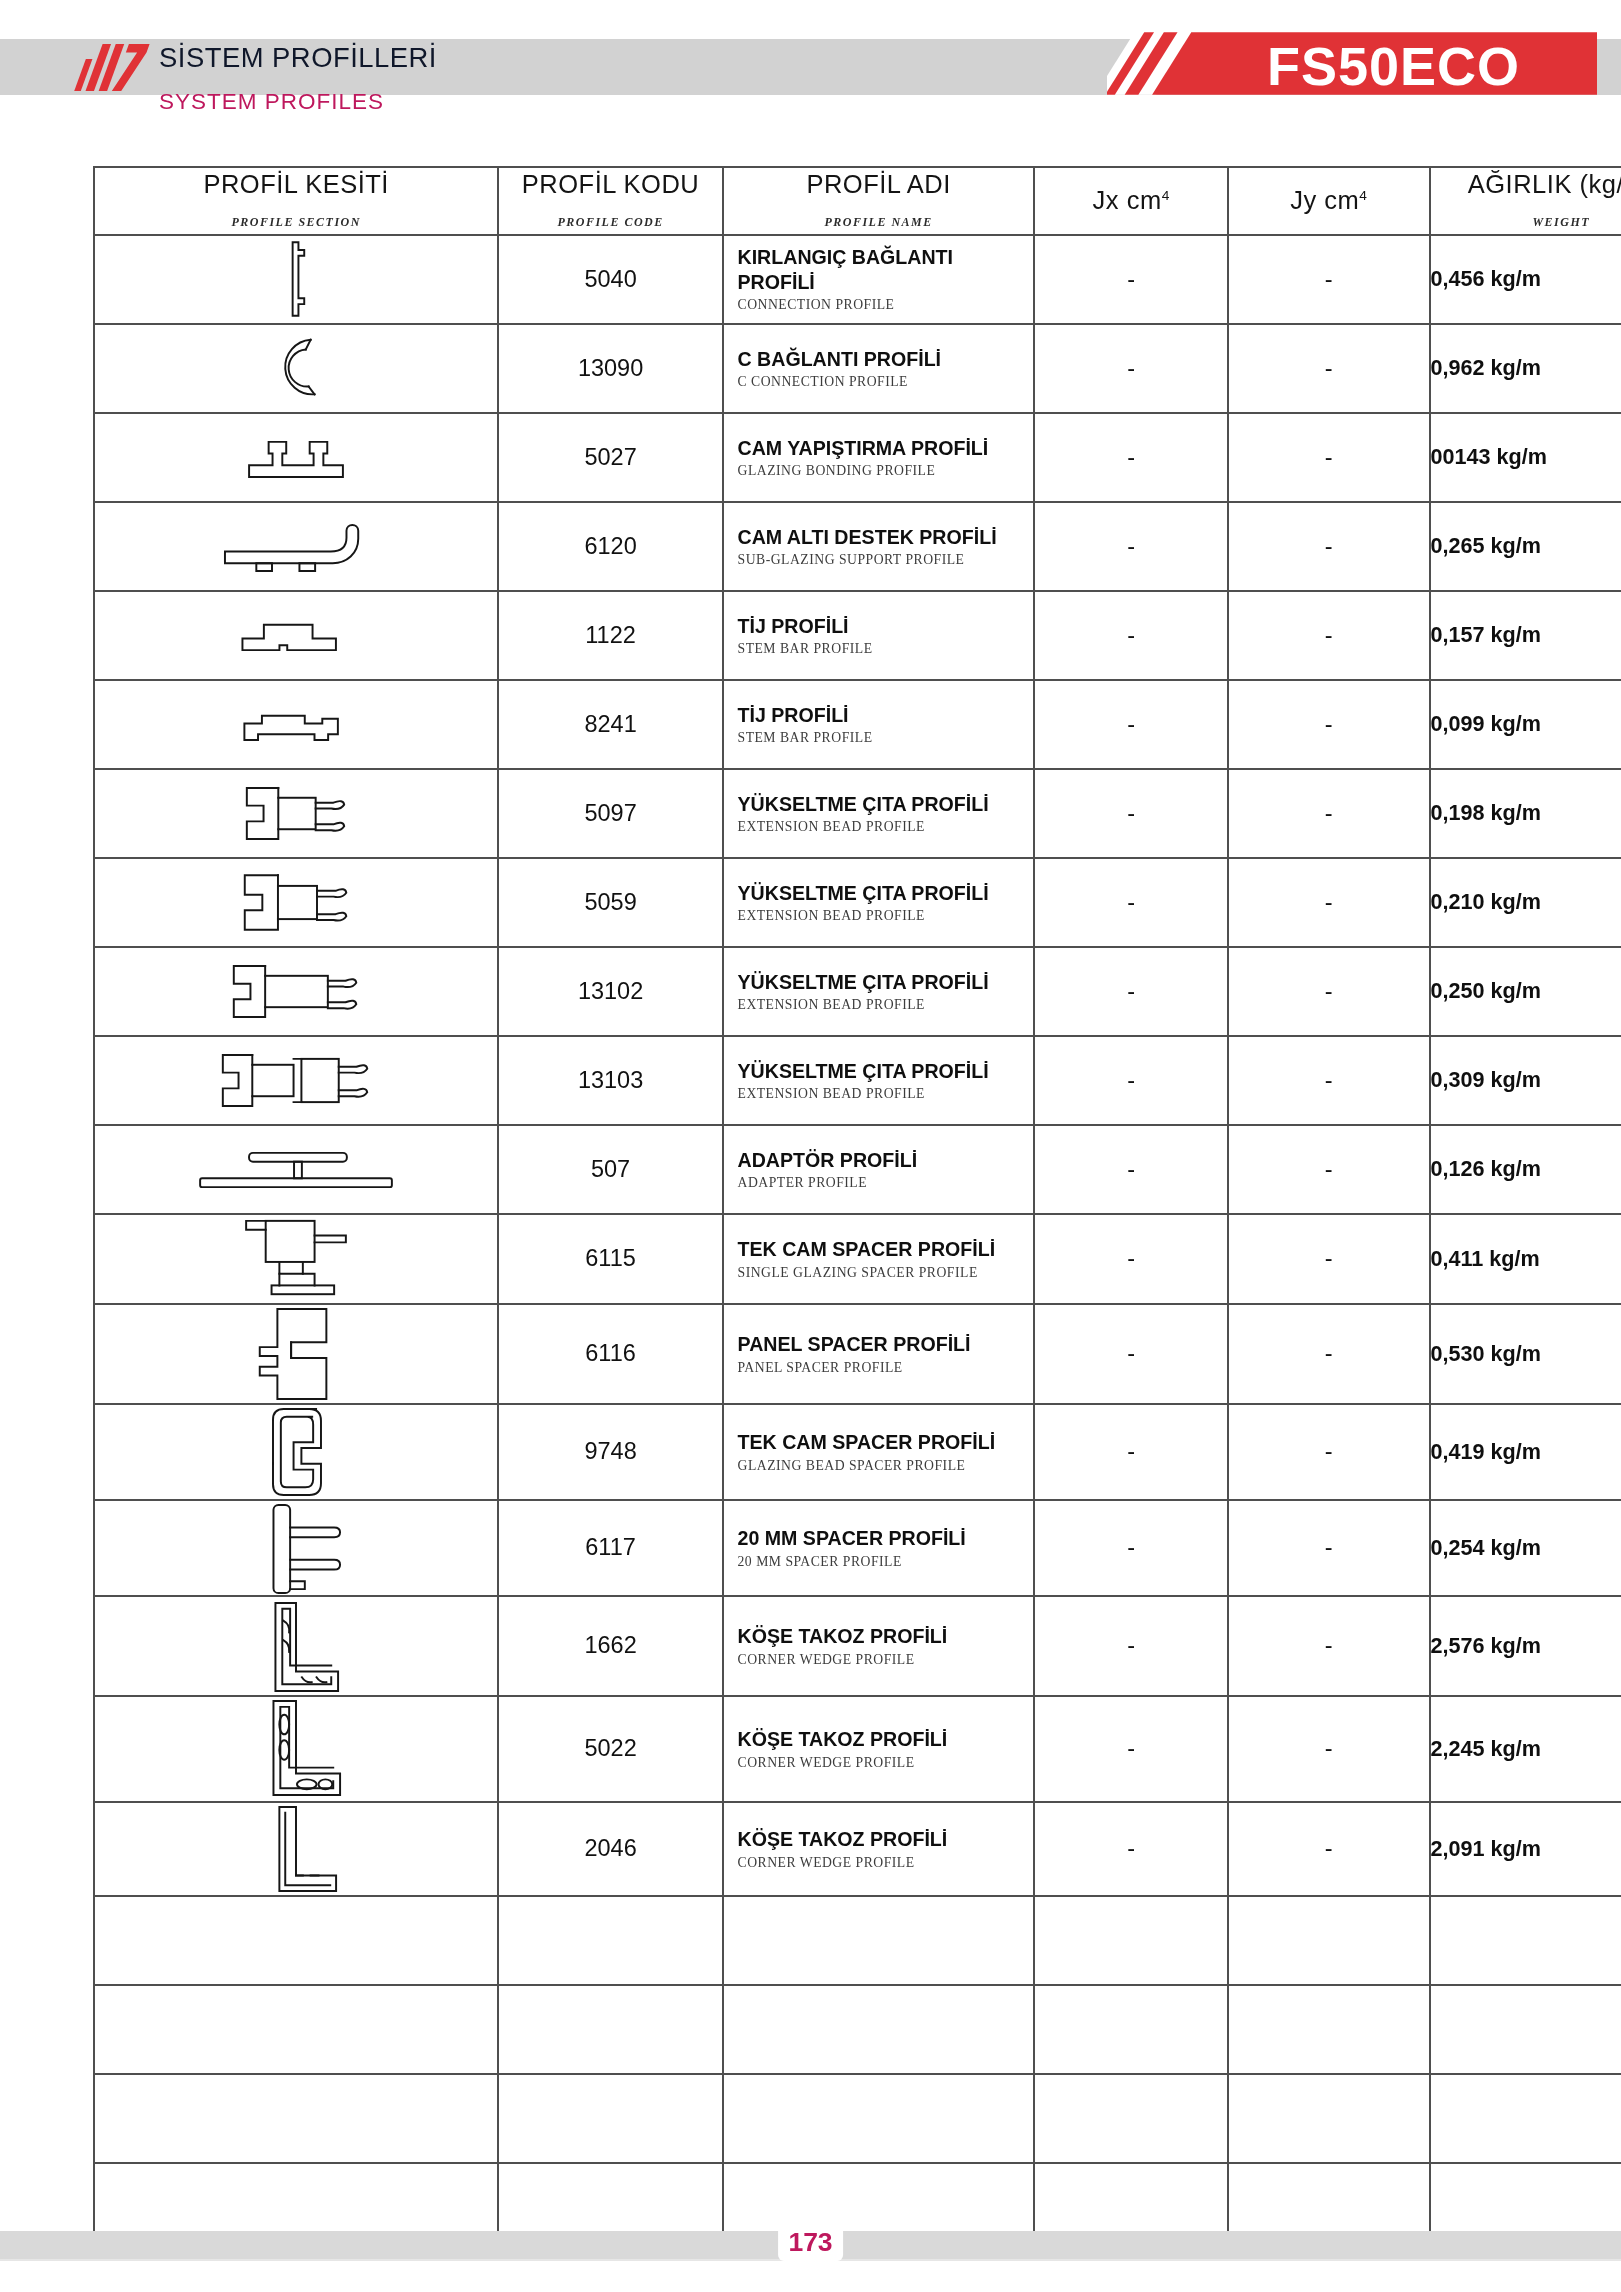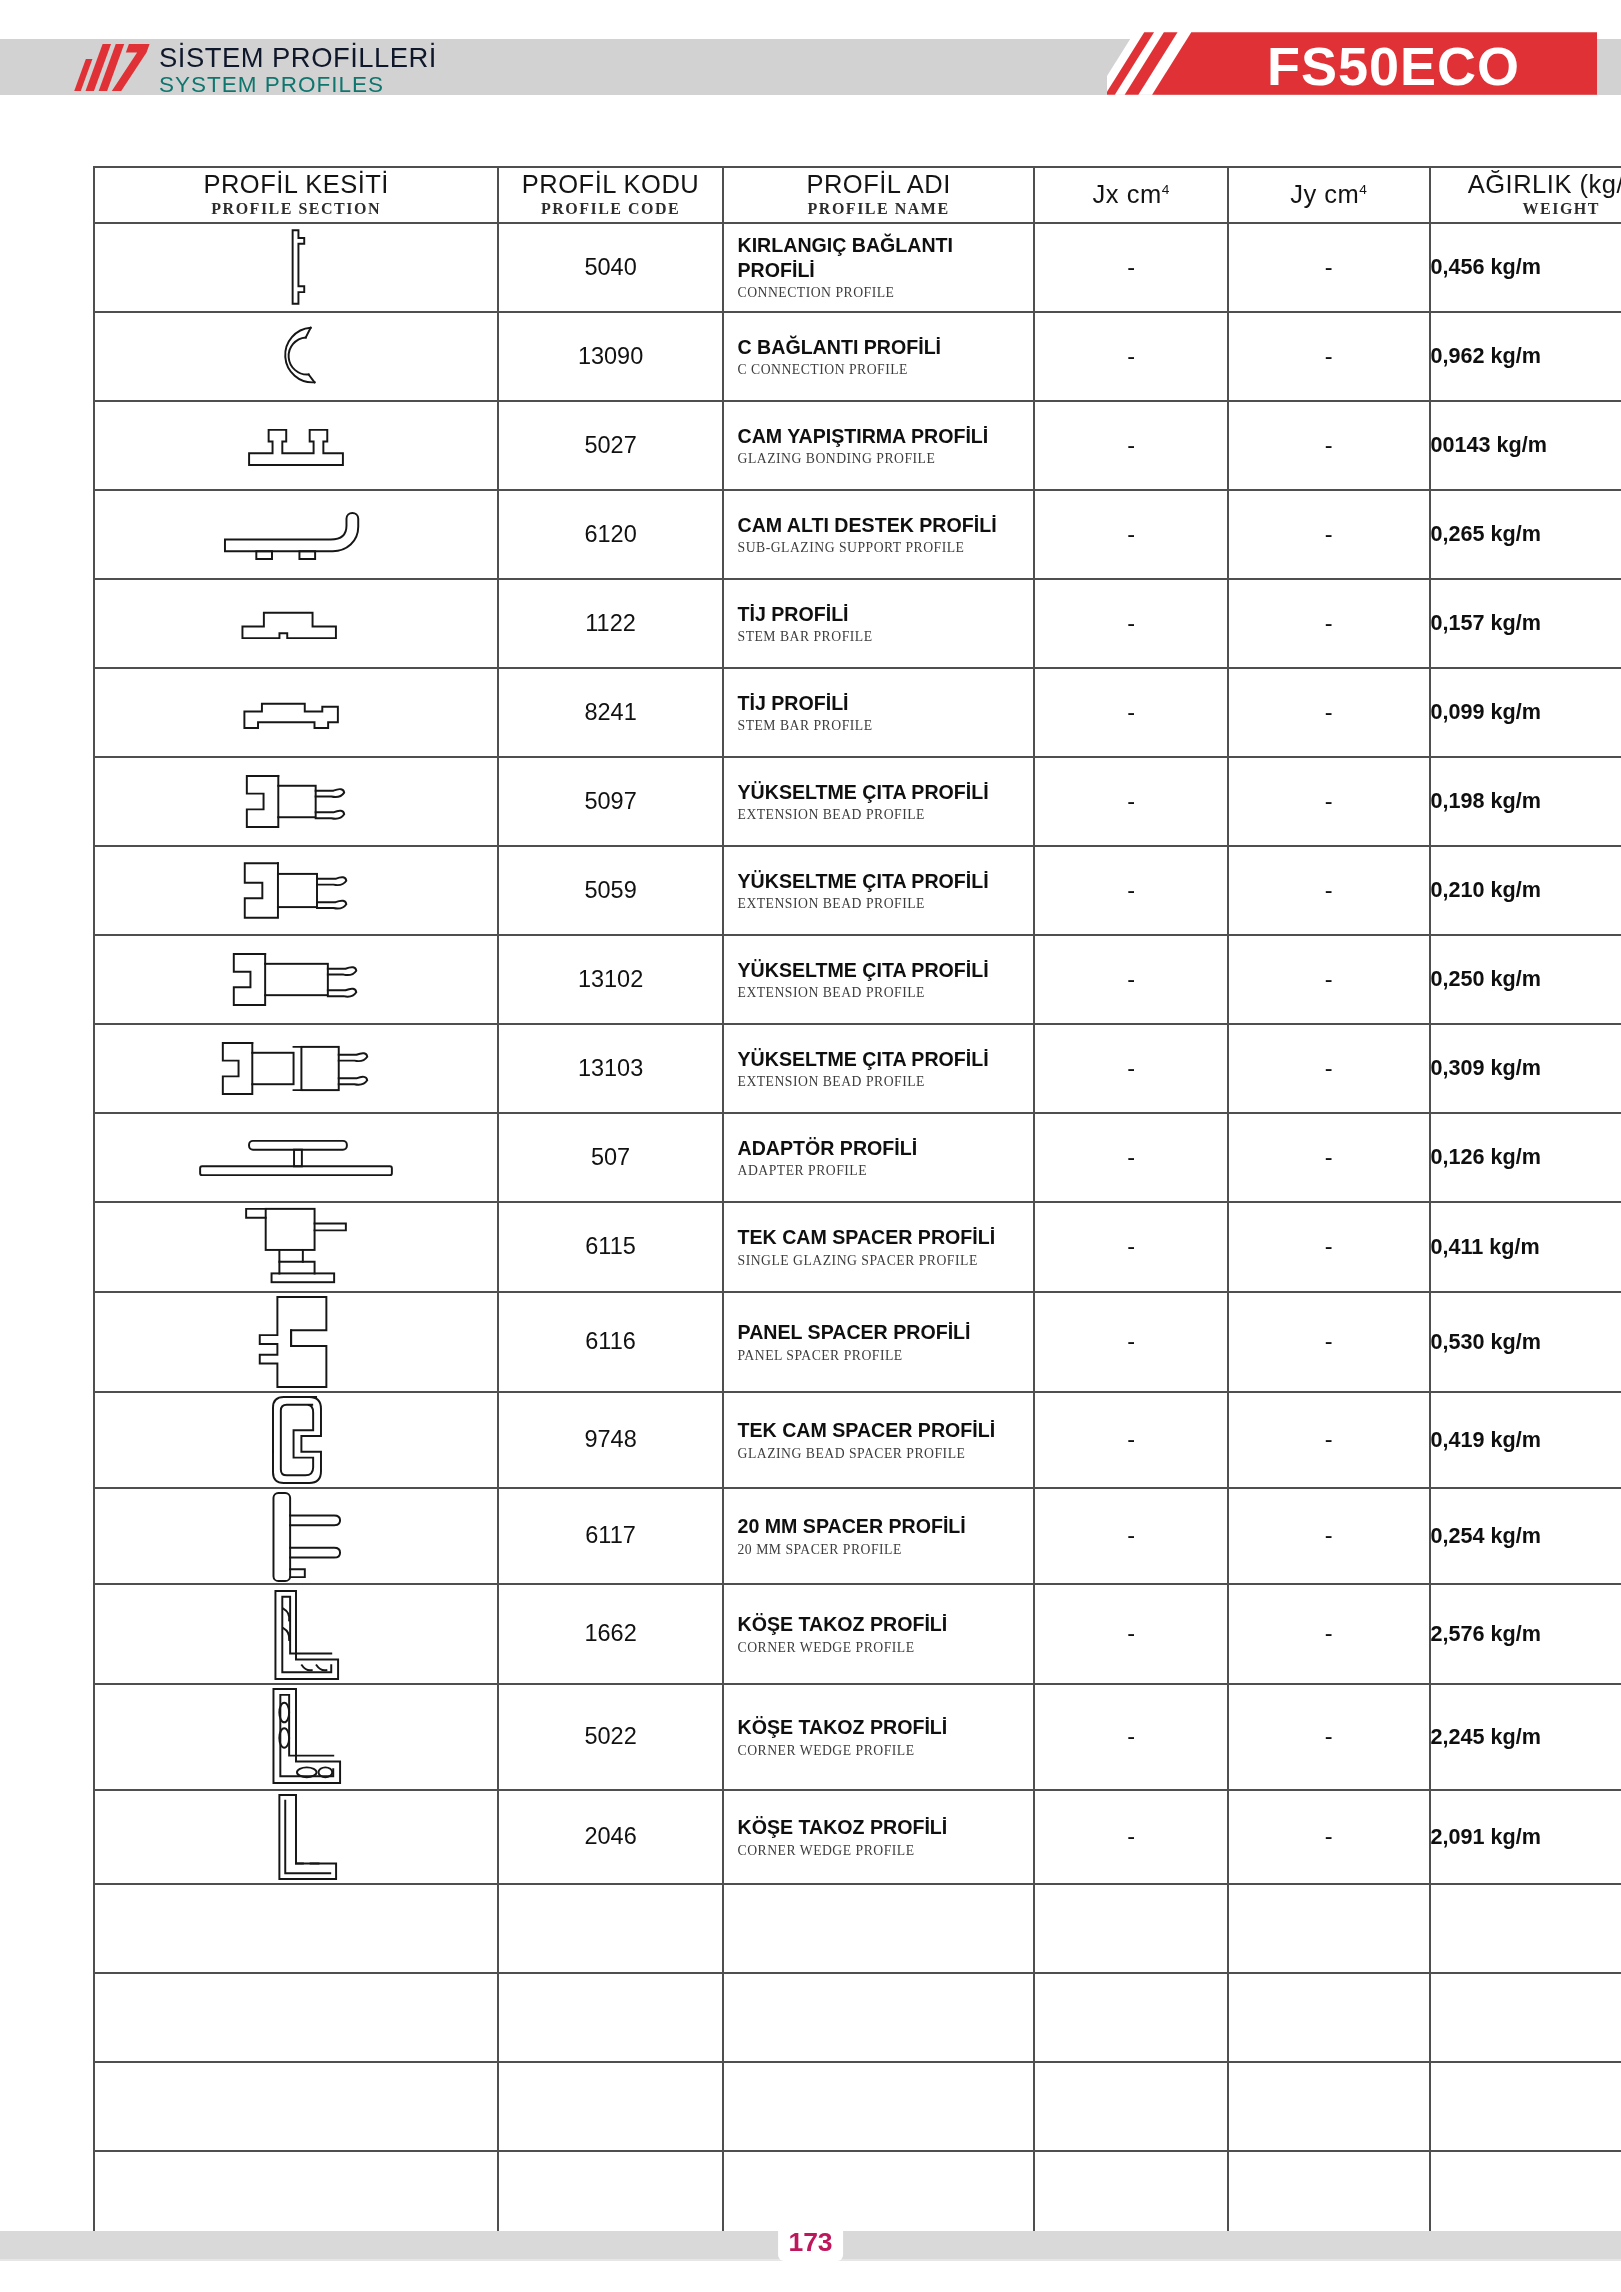--- a/index.html
+++ b/index.html
@@ -9,41 +9,41 @@
     font-family:"Liberation Sans", sans-serif; overflow:hidden;
   }
   
   .band {
     position:absolute; left:0; top:39px; width:100%; height:56px;
     background:var(--band-gray,#d2d2d2);
   }
   .logo { position:absolute; left:74px; top:44px; width:76px; height:47px; }
   .titles { position:absolute; left:159px; top:44px; }
   .title { font-size:27.4px; font-weight:normal; color:#0f172a; letter-spacing:0.5px; line-height:28px; }
-  .subtitle { font-size:22.5px; color:#0f766e; letter-spacing:1px; line-height:23.5px; margin-top:1px; }
+  .subtitle { font-size:22.5px; color:#be185d; letter-spacing:1px; line-height:23.5px; margin-top:18px; }
   .badge { position:absolute; right:24px; top:32px; width:490px; height:76px; }
   .badge svg { position:absolute; left:0; top:0; }
   .badge-label {
     position:absolute; left:93px; top:2.9px; width:387px; text-align:center;
     font-size:54px; font-weight:bold; color:#ffffff; letter-spacing:1px;
     font-family:"Liberation Sans", sans-serif;
   }
   
   table.profiles {
     position:absolute; left:93px; top:166px; width:1601px;
     border-collapse:collapse; table-layout:fixed;
     border:2.9px solid #3f3f3f; border-bottom-width:3.9px;
   }
   table.profiles th, table.profiles td {
     border:2px solid #4f4f4f; vertical-align:middle; background:#fff;
   }
   thead th { height:52px; text-align:center; padding:2px 0 3.9px 0; }
   tbody td { height:89px; }
   .th-main { font-size:25.5px; font-weight:400; color:#141414; letter-spacing:0.5px; }
-  .th-sub  { font-size:16px; font-family:"Liberation Serif", serif; color:#2c2c2c; letter-spacing:1.5px; margin-top:1px; }
+  .th-sub  { font-size:12px; font-family:"Liberation Serif", serif; color:#2c2c2c; letter-spacing:1.5px; margin-top:16px;font-style:italic; }
   .th-sup  { font-size:13.7px; vertical-align:super; }
   td.section-cell { text-align:center; }
   svg.section { display:inline-block; vertical-align:middle; }
   svg.section path, svg.section rect, svg.section ellipse {
     fill:none; stroke:#161616; stroke-width:2; stroke-linejoin:miter; stroke-linecap:square;
   }
   td.code { text-align:center; font-size:23.5px; color:#111;border-radius:14px; }
   td.name-cell { padding:3.9px 5.9px 3.9px 13.7px; }
   .name-tr { font-size:19.6px; font-weight:bold; color:#0f0f0f; line-height:1.25; }
   .name-en { font-size:13.7px; font-family:"Liberation Serif", serif; color:#3c3c3c; letter-spacing:0.5px; margin-top:2.9px; }

